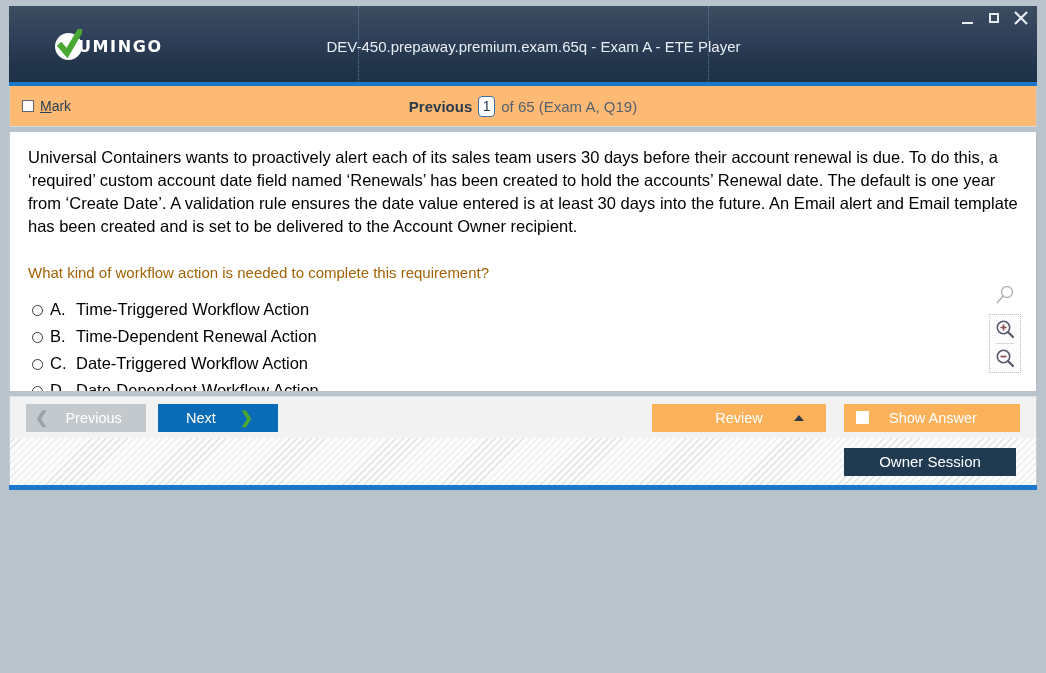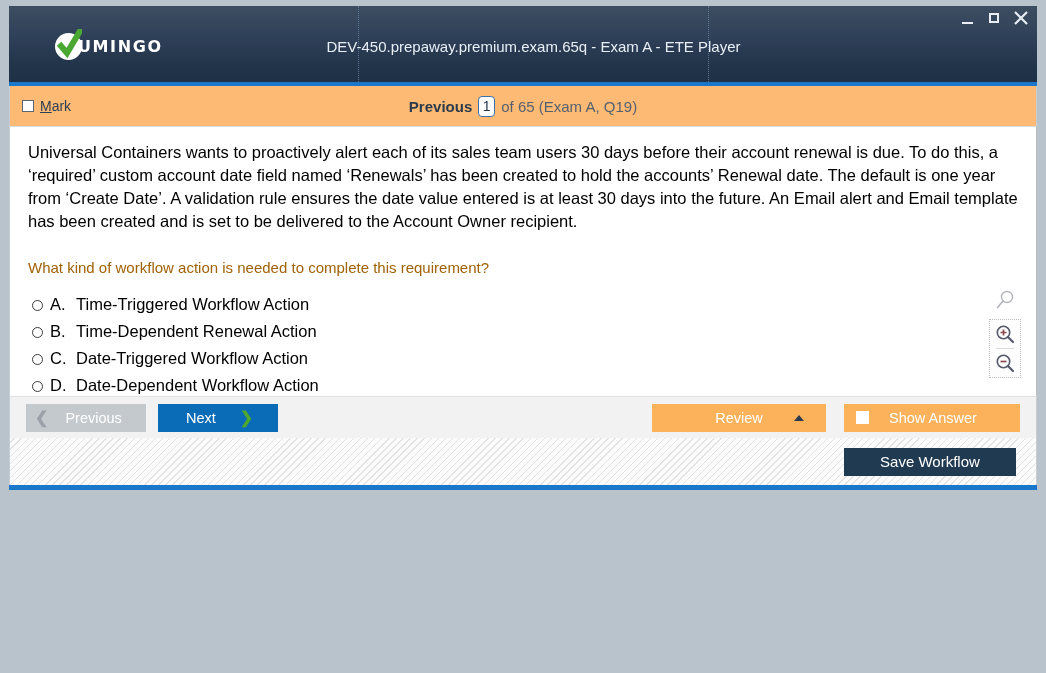--- a/index.html
+++ b/index.html
@@ -163,21 +163,21 @@
     color: #223448;
     padding: 0 3px;
     pointer-events: auto;
     cursor: text;
   }
   .qof { color: #55616f; }
 
   
   .content {
     flex: 1;
-    margin: 0 9px;
+    margin: 5px 9px;
     background: #ffffff;
     border-left: 1px solid #c9ccd0;
     border-right: 1px solid #b9bcc0;
     position: relative;
     overflow: hidden;
     padding: 14px 18px 0 18px;
   }
   .qtext {
     font-size: 16.5px;
     line-height: 23px;
@@ -488,18 +488,18 @@
     </button>
 
     <button class="btn btn-check">
       <span class="check-sq"></span>
       <span>Show Answer</span>
     </button>
 
   </div>
 
   <div class="bottombar">
-    <button class="btn-dark">Save Workflow</button>
+    <button class="btn-dark">Owner Session</button>
   </div>
 
   <div class="footer-rule"></div>
   <div class="footer-pad"></div>
 </div>
 
 </body></html>

